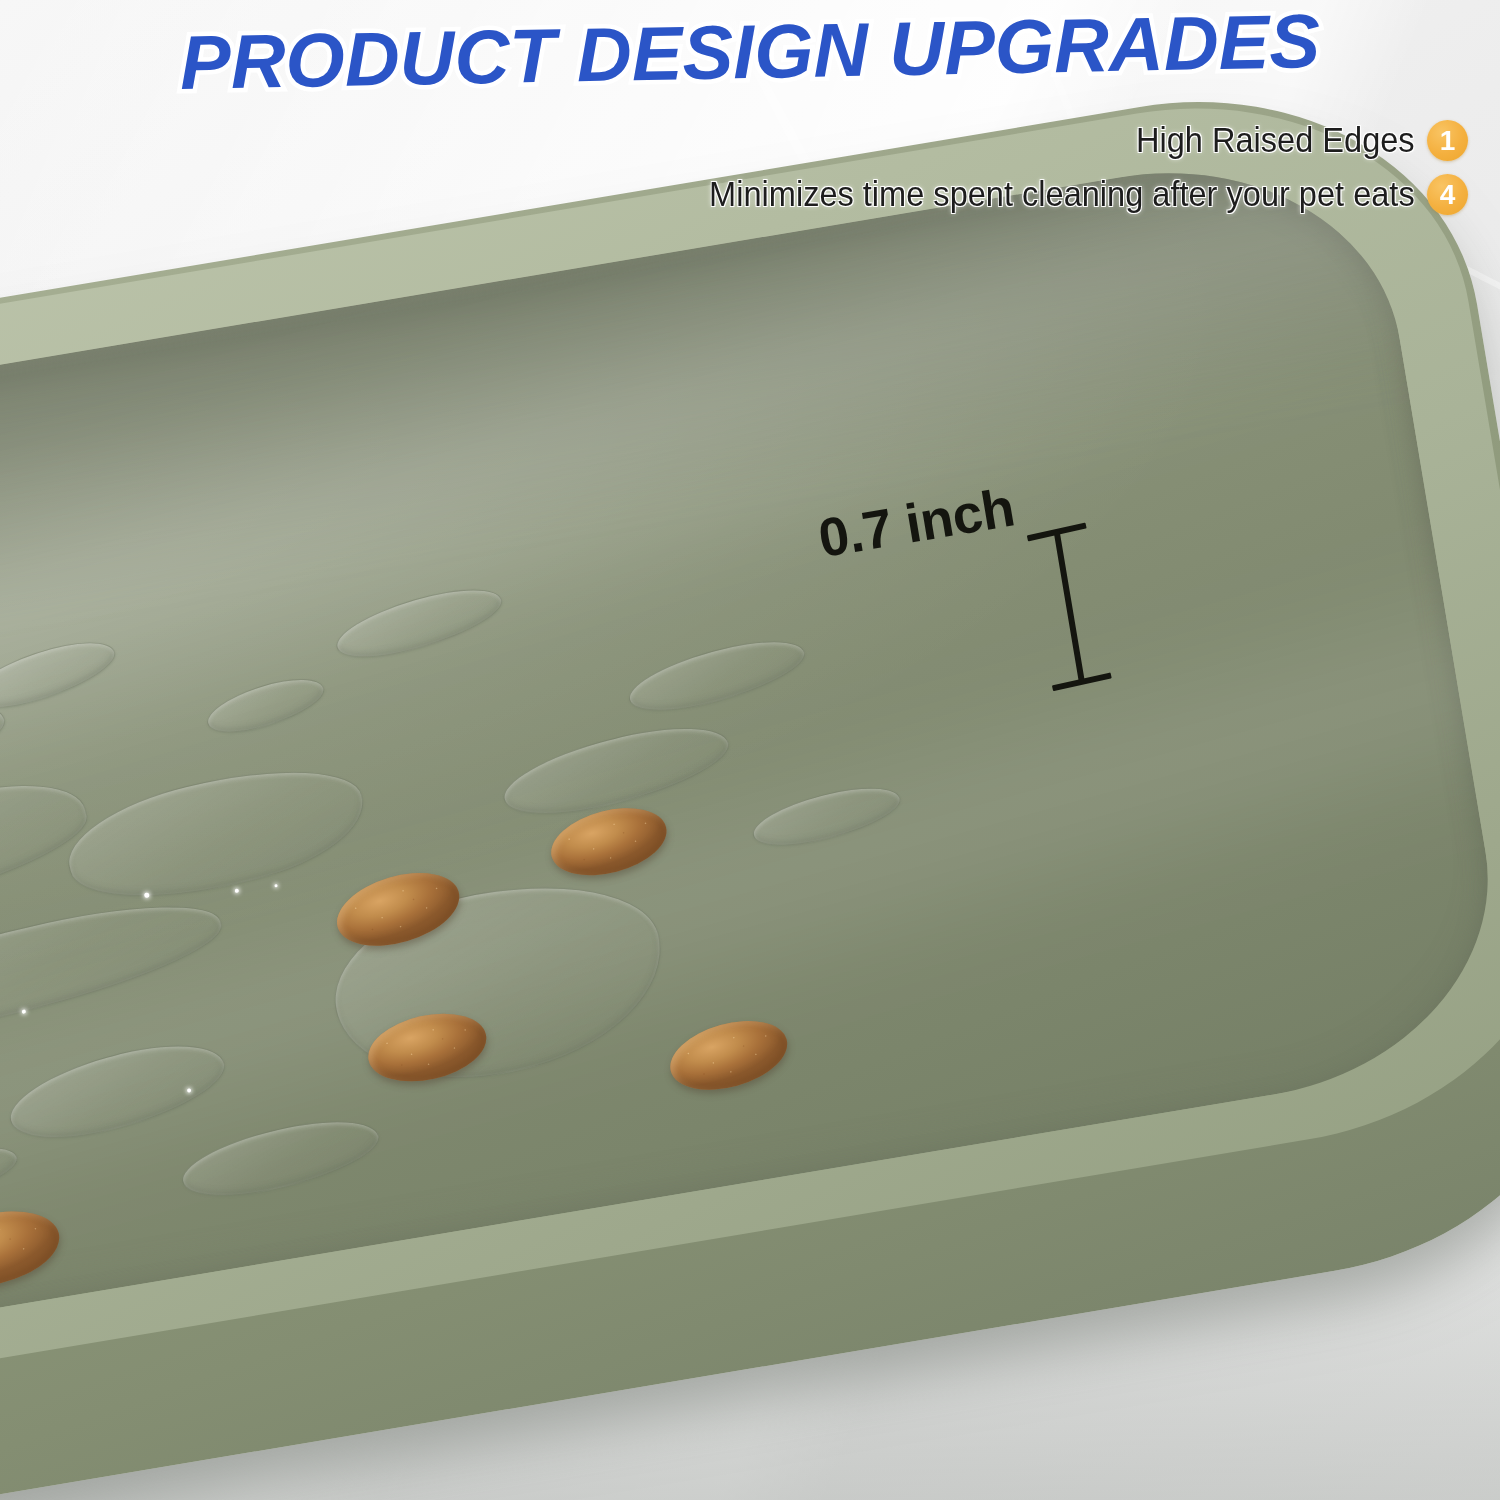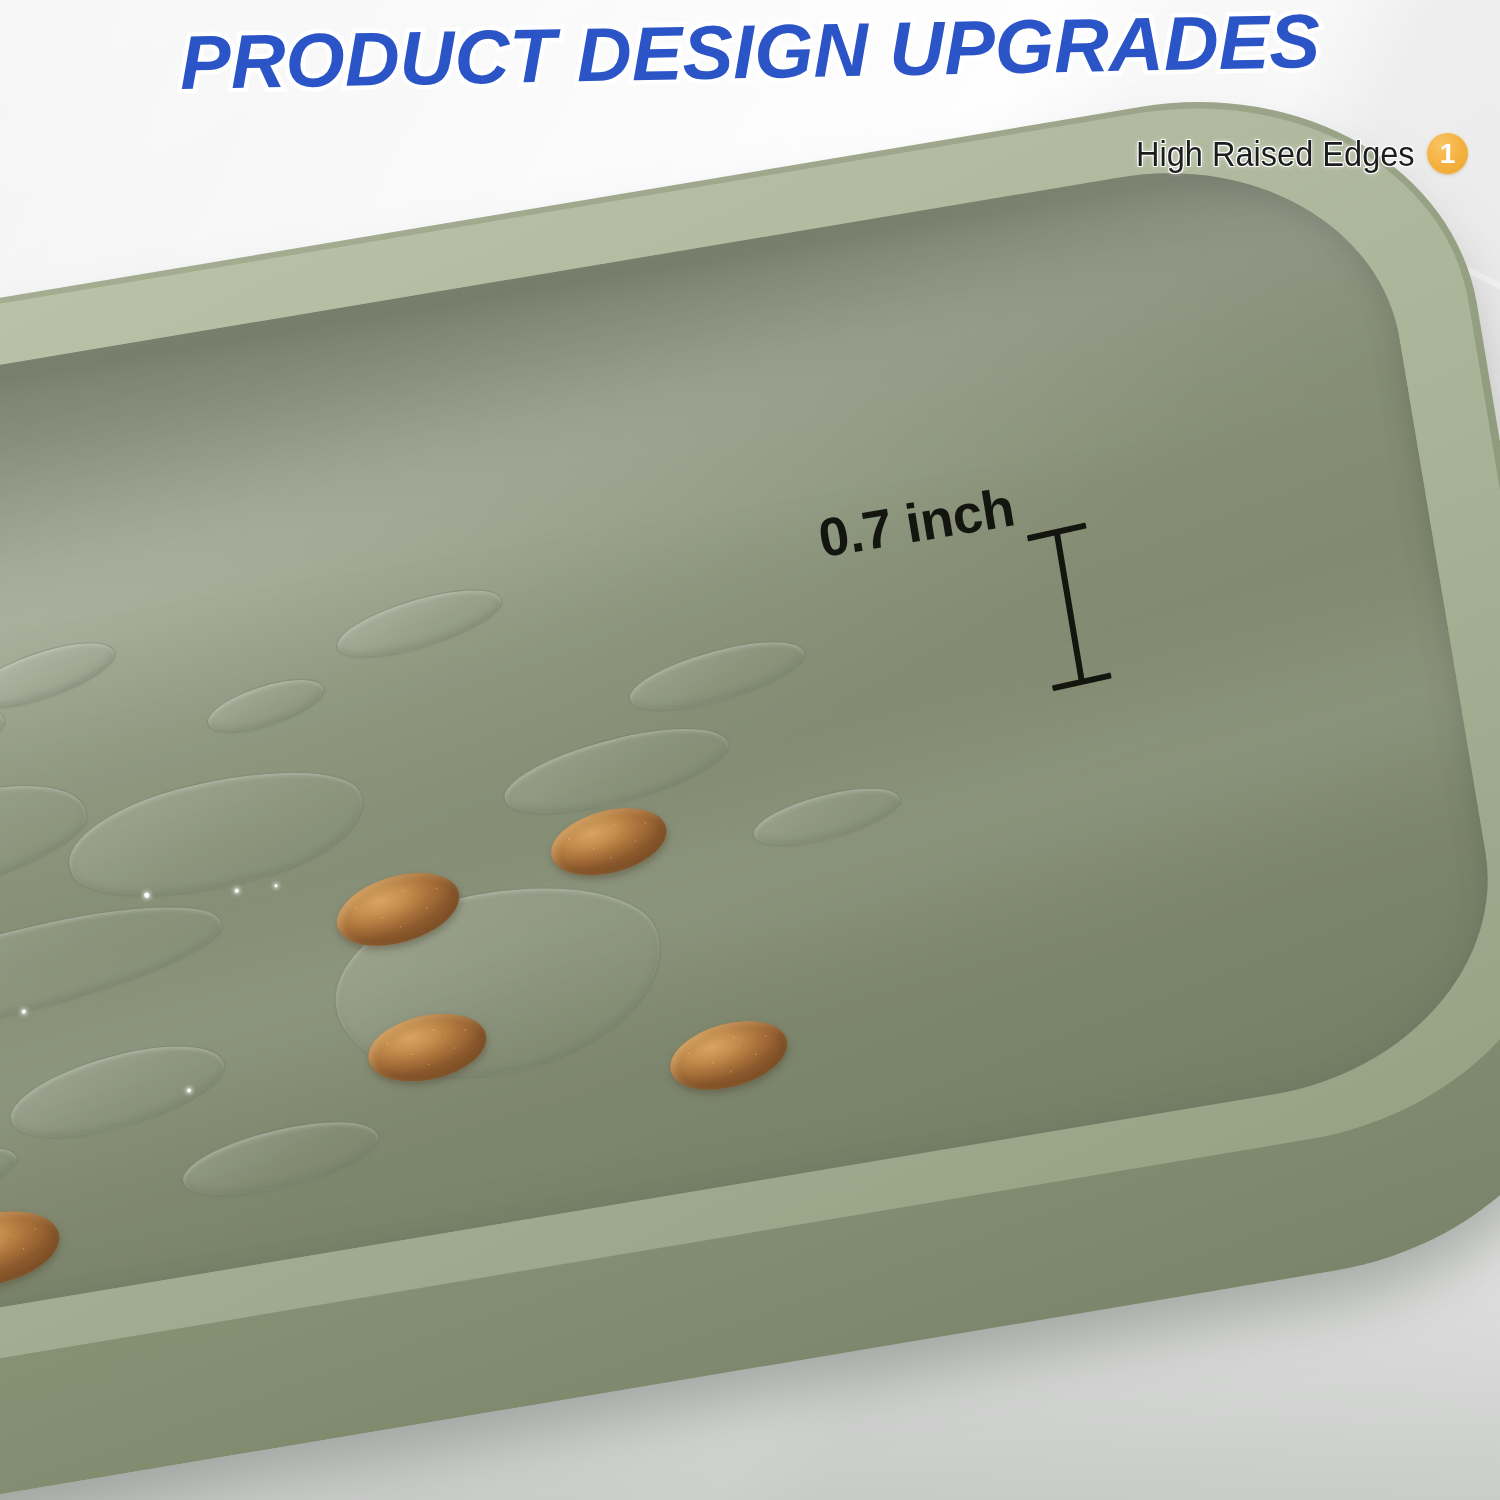--- a/index.html
+++ b/index.html
@@ -112,21 +112,21 @@
     transform:rotate(-1.1deg);
     -webkit-text-stroke:9px #ffffff;paint-order:stroke fill;
     text-shadow:0 0 1px #ffffff;
     white-space:nowrap;
     user-select:none;
   }
 
   
   .bullets{position:absolute;right:32px;top:120px;width:1000px;}
   .bullet-row{
-    display:flex;align-items:flex-end;justify-content:flex-end;gap:12px;
+    display:flex;align-items:flex-start;justify-content:flex-end;gap:12px;
     height:54px;
   }
   .bullet-text{
     font-size:35px;color:#1d1d1d;white-space:nowrap;
     transform:scaleX(.93);transform-origin:right center;
     text-shadow:
       1px 1px 0 rgba(255,255,255,.95), -1px -1px 0 rgba(255,255,255,.95),
       1px -1px 0 rgba(255,255,255,.95), -1px 1px 0 rgba(255,255,255,.95),
       0 0 6px rgba(255,255,255,.9);
   }
@@ -213,16 +213,20 @@
 
   <div class="bullets">
 
     <div class="bullet-row">
       <span class="bullet-text">High Raised Edges</span>
       <span class="badge">1</span>
     </div>
 
 
 
+    <div class="bullet-row">
+      <span class="bullet-text">Minimizes time spent cleaning after your pet eats</span>
+      <span class="badge">4</span>
+    </div>
 
   </div>
 
 </div>
 
 </body></html>

